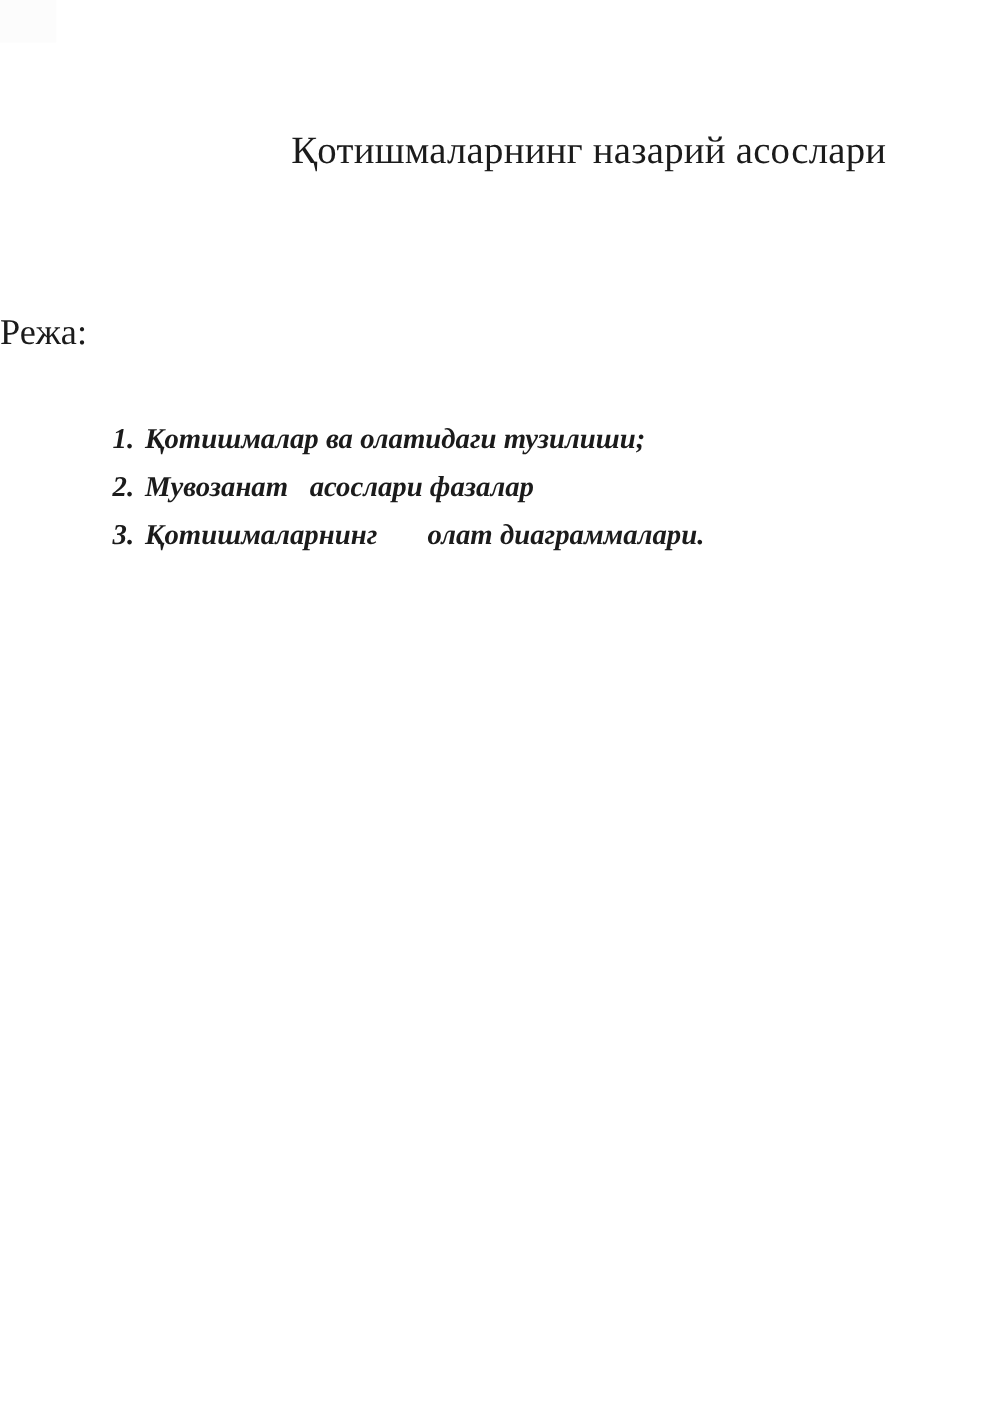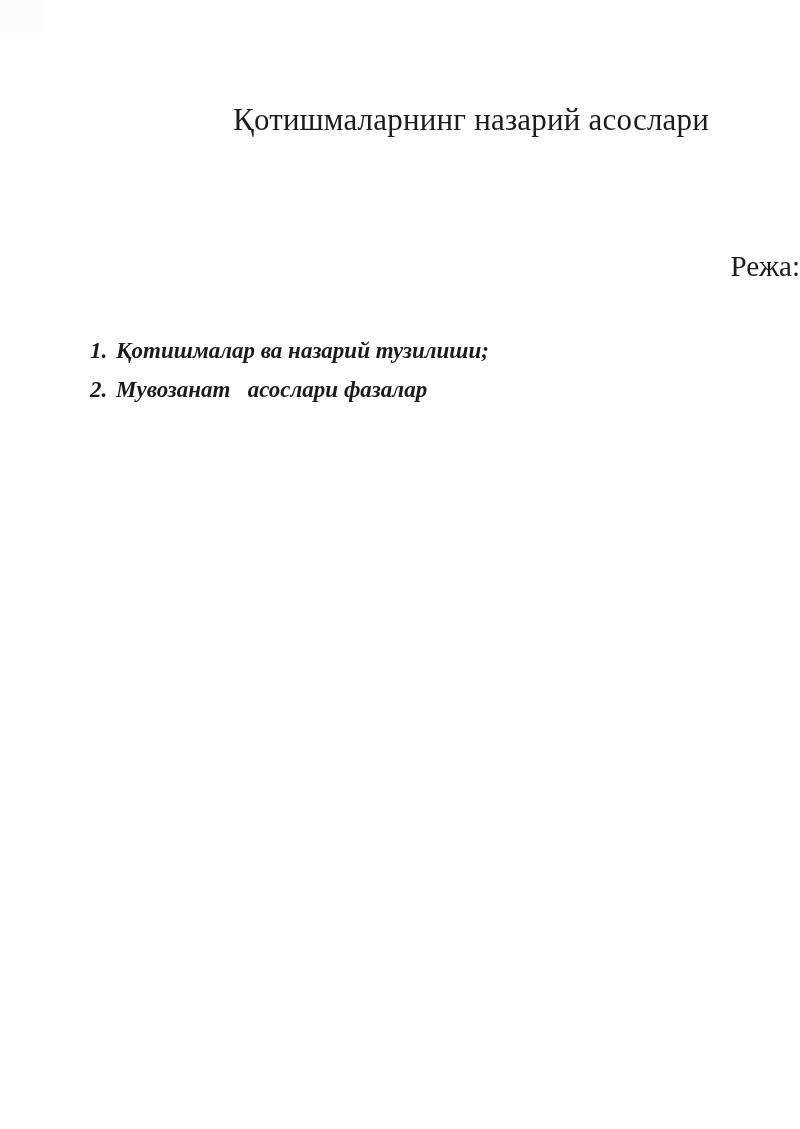--- a/index.html
+++ b/index.html
@@ -44,21 +44,21 @@
     line-height: 1;
     white-space: nowrap;
     letter-spacing: 0.2px;
   }
   .plan-heading {
     position: absolute;
     left: 0;
     top: 252px;
     width: 800px;
     margin: 0;
-    text-align: right;
+    text-align: left;
     font-size: 29px;
     font-weight: 400;
     line-height: 1;
   }
   .plan-list {
     position: absolute;
     left: 90px;
     top: 337px;
   }
   .plan-item {
@@ -80,20 +80,21 @@
 <div class="page">
 
   <div class="scan-artifact"></div>
 
   <h1 class="doc-title">Қотишмаларнинг назарий асослари</h1>
 
   <div class="plan-heading">Режа:</div>
 
   <div class="plan-list">
 
-    <div class="plan-item"><span class="plan-item-number">1.</span><span class="plan-item-text">Қотишмалар ва назарий тузилиши;</span></div>
+    <div class="plan-item"><span class="plan-item-number">1.</span><span class="plan-item-text">Қотишмалар ва олатидаги тузилиши;</span></div>
 
     <div class="plan-item"><span class="plan-item-number">2.</span><span class="plan-item-text">Мувозанат   асослари фазалар</span></div>
 
+    <div class="plan-item"><span class="plan-item-number">3.</span><span class="plan-item-text">Қотишмаларнинг       олат диаграммалари.</span></div>
 
   </div>
 
 </div>
 
 </body></html>

